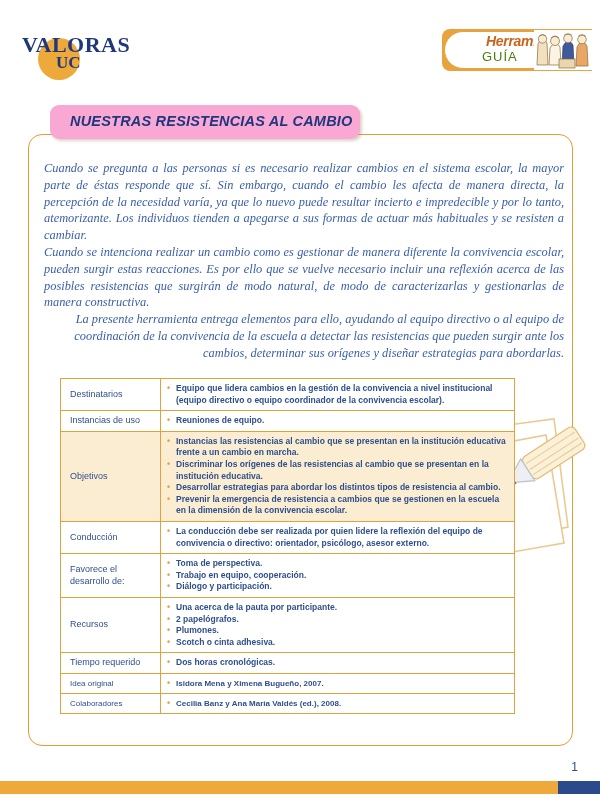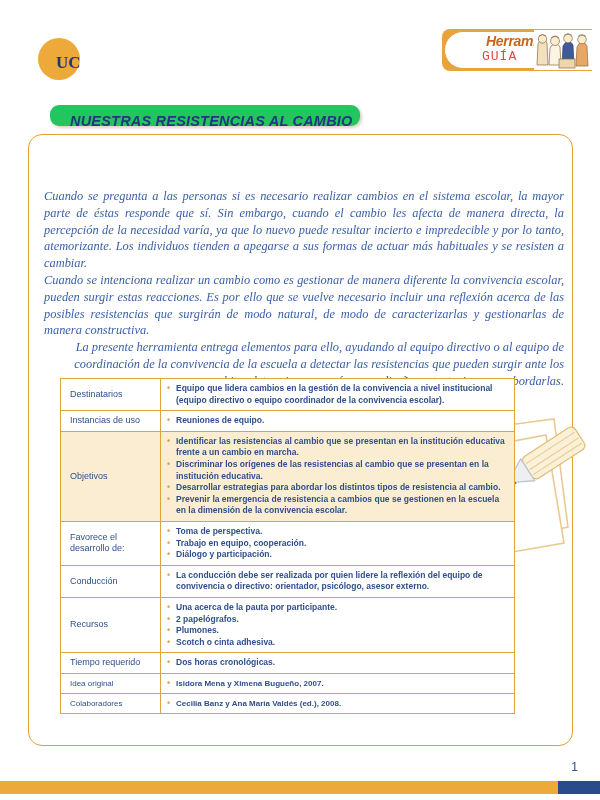--- a/index.html
+++ b/index.html
@@ -92,39 +92,39 @@
     font-size: 14px;
     font-weight: bold;
     font-style: italic;
     color: #C8651B;
     letter-spacing: -0.3px;
     margin-left: 36px;
   }
   .guia-guia {
     position: absolute;
     left: 40px; top: 20px;
-    font-family: Liberation Mono, monospace;
+    font-family: Liberation Sans, sans-serif;
     font-size: 13px;
     letter-spacing: 1px;
-    color: #ef4444;
+    color: #4d7c0f;
   }
   .guia-figures {
     position: absolute;
     left: 92px; top: 1px;
     width: 58px; height: 40px;
   }
 
   
   .title-banner {
     position: absolute;
     left: 50px;
     top: 105px;
     width: 310px;
-    height: 21px;
-    background: #22c55e;
+    height: 34px;
+    background: #f9a8d4;
     border-radius: 9px;
     box-shadow: 2px 2px 3px rgba(140,110,60,0.30);
     z-index: 6;
   }
   .title-text {
     position: absolute;
     left: 20px;
     top: 8px;
     font-family: "Liberation Sans", sans-serif;
     font-size: 14.5px;
@@ -149,21 +149,20 @@
     z-index: 2;
   }
 
   
   .intro {
     position: absolute;
     left: 44px;
     top: 160px;
     width: 520px;
     z-index: 4;
-    margin-top: 28px;
   }
   .intro p {
     margin: 0 0 0 0;
     font-family: "Liberation Serif", serif;
     font-style: italic;
     font-size: 12.4px;
     line-height: 16.8px;
     color: #3A5FA8;
     text-align: justify;
   }
@@ -263,20 +262,21 @@
     z-index: 7;
   }
 </style>
 </head>
 <body>
 
 <div class="header">
 
   <div class="valoras-logo">
     <div class="valoras-circle"></div>
+    <div class="valoras-word">VALORAS</div>
     <div class="valoras-uc">UC</div>
   </div>
 
   <div class="guia-badge">
     <div class="guia-bg"></div>
     <div class="guia-inner"></div>
     <div class="guia-herr">Herramientas</div>
     <div class="guia-guia">GUÍA</div>
     <svg class="guia-figures" viewBox="0 0 58 40">
       <rect x="0" y="0" width="58" height="40" fill="#ffffff"></rect>
@@ -351,42 +351,42 @@
       <td class="body">
         <ul>
           <li>Reuniones de equipo.</li>
         </ul>
       </td>
     </tr>
     <tr class="shaded">
       <td class="label">Objetivos</td>
       <td class="body">
         <ul>
-          <li>Identificar las resistencias al cambio que se presentan en la institución educativa frente a un cambio en marcha.</li>
+          <li>Instancias las resistencias al cambio que se presentan en la institución educativa frente a un cambio en marcha.</li>
           <li>Discriminar los orígenes de las resistencias al cambio que se presentan en la institución educativa.</li>
           <li>Desarrollar estrategias para abordar los distintos tipos de resistencia al cambio.</li>
           <li>Prevenir la emergencia de resistencia a cambios que se gestionen en la escuela en la dimensión de la convivencia escolar.</li>
         </ul>
       </td>
     </tr>
     <tr>
+      <td class="label">Conducción</td>
+      <td class="body">
+        <ul>
+          <li>La conducción debe ser realizada por quien lidere la reflexión del equipo de convivencia o directivo: orientador, psicólogo, asesor externo.</li>
+        </ul>
+      </td>
+    </tr>
+    <tr>
       <td class="label">Favorece el desarrollo de:</td>
       <td class="body">
         <ul>
           <li>Toma de perspectiva.</li>
           <li>Trabajo en equipo, cooperación.</li>
           <li>Diálogo y participación.</li>
-        </ul>
-      </td>
-    </tr>
-    <tr>
-      <td class="label">Conducción</td>
-      <td class="body">
-        <ul>
-          <li>La conducción debe ser realizada por quien lidere la reflexión del equipo de convivencia o directivo: orientador, psicólogo, asesor externo.</li>
         </ul>
       </td>
     </tr>
     <tr>
       <td class="label">Recursos</td>
       <td class="body">
         <ul>
           <li>Una acerca de la pauta por participante.</li>
           <li>2 papelógrafos.</li>
           <li>Plumones.</li>

